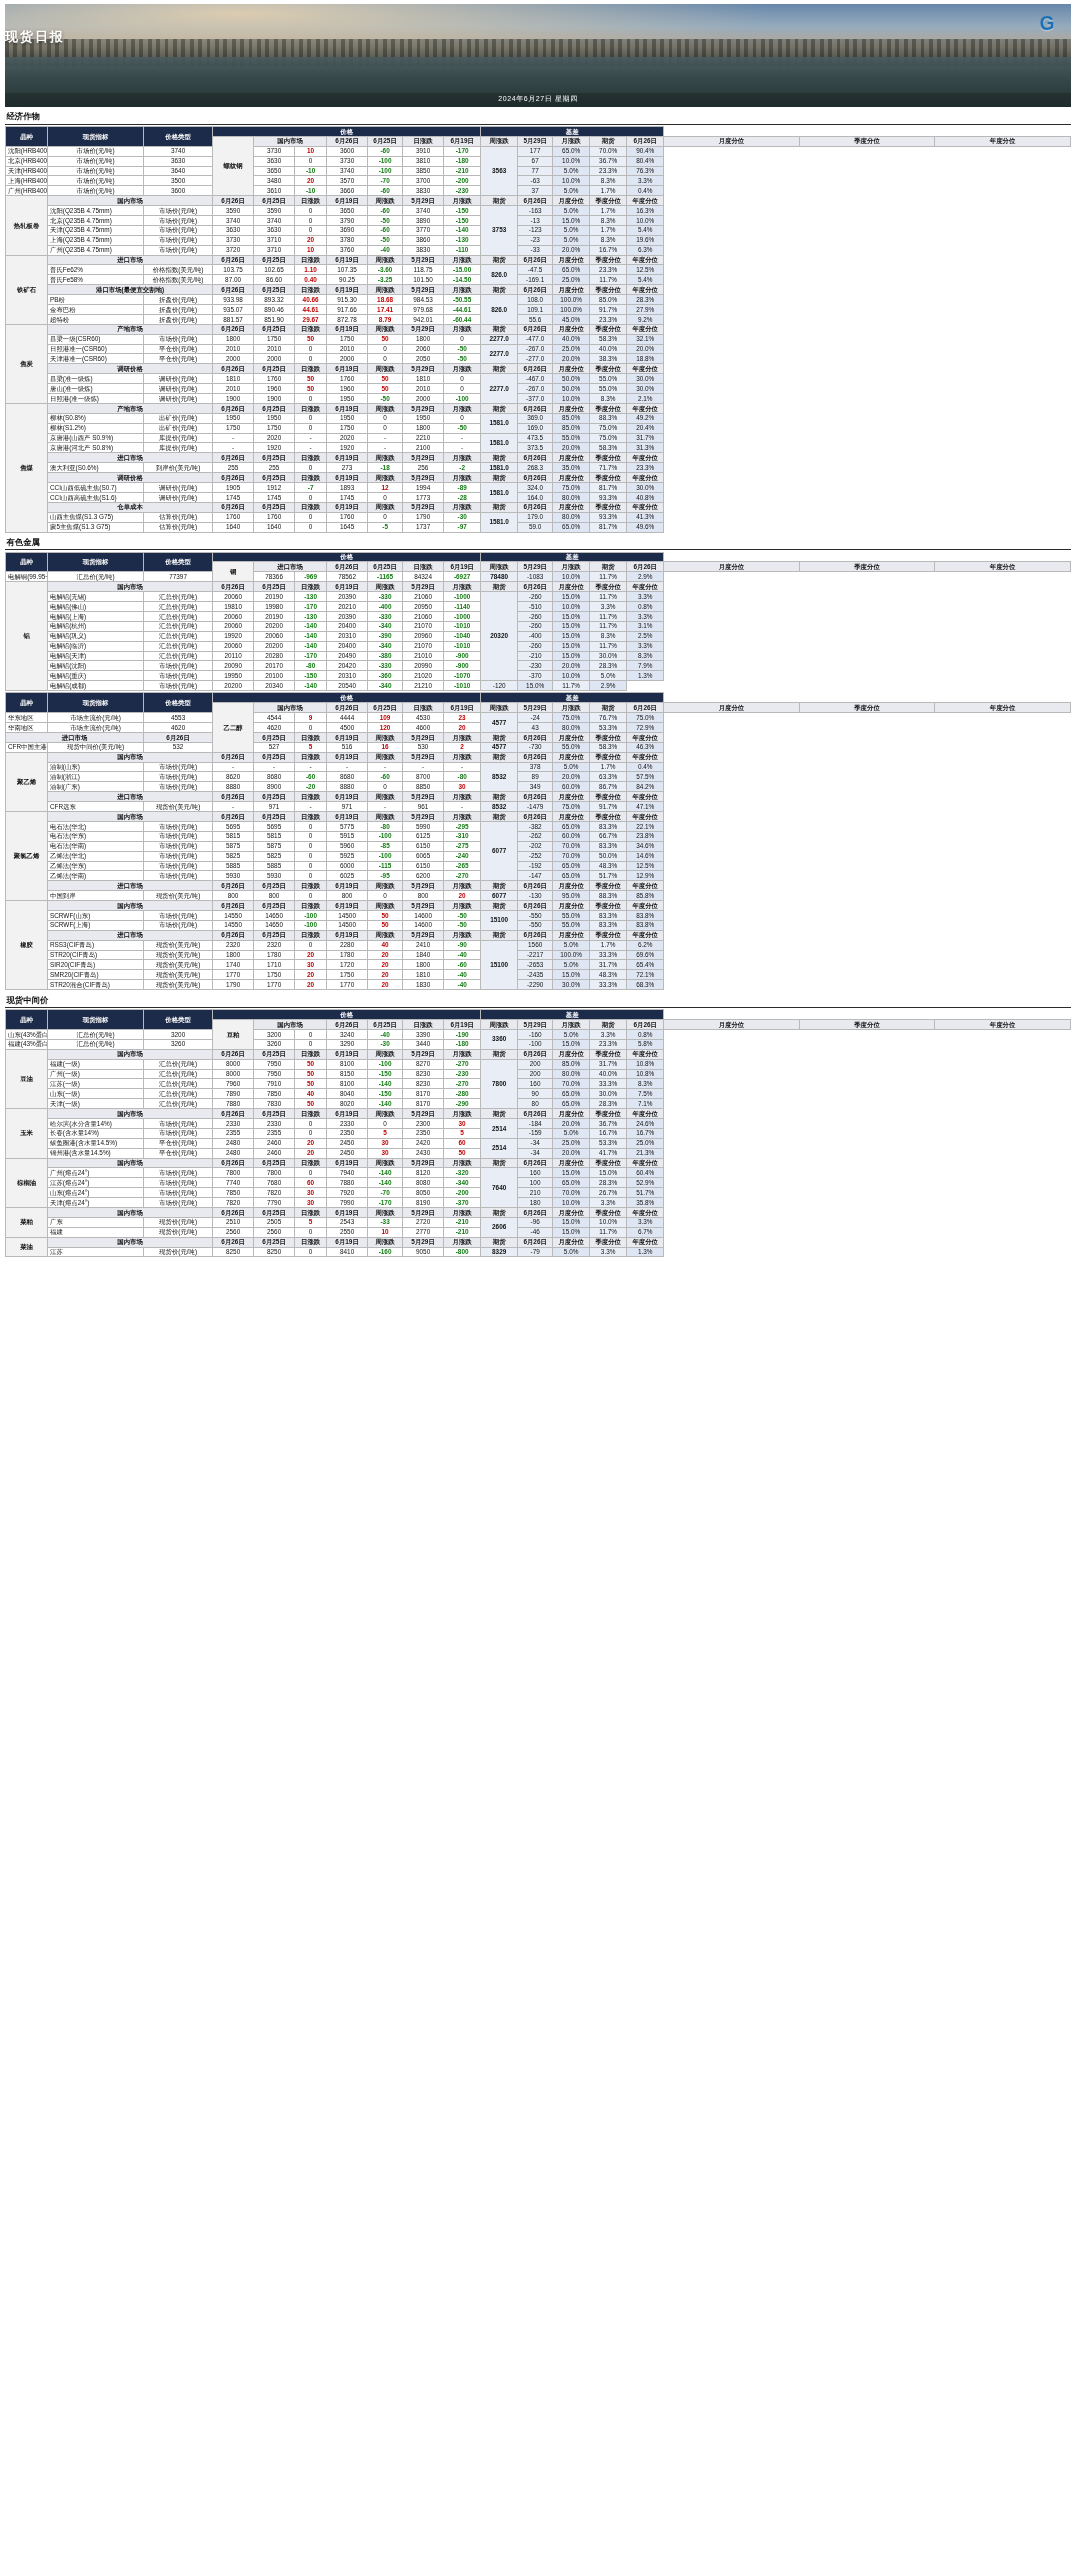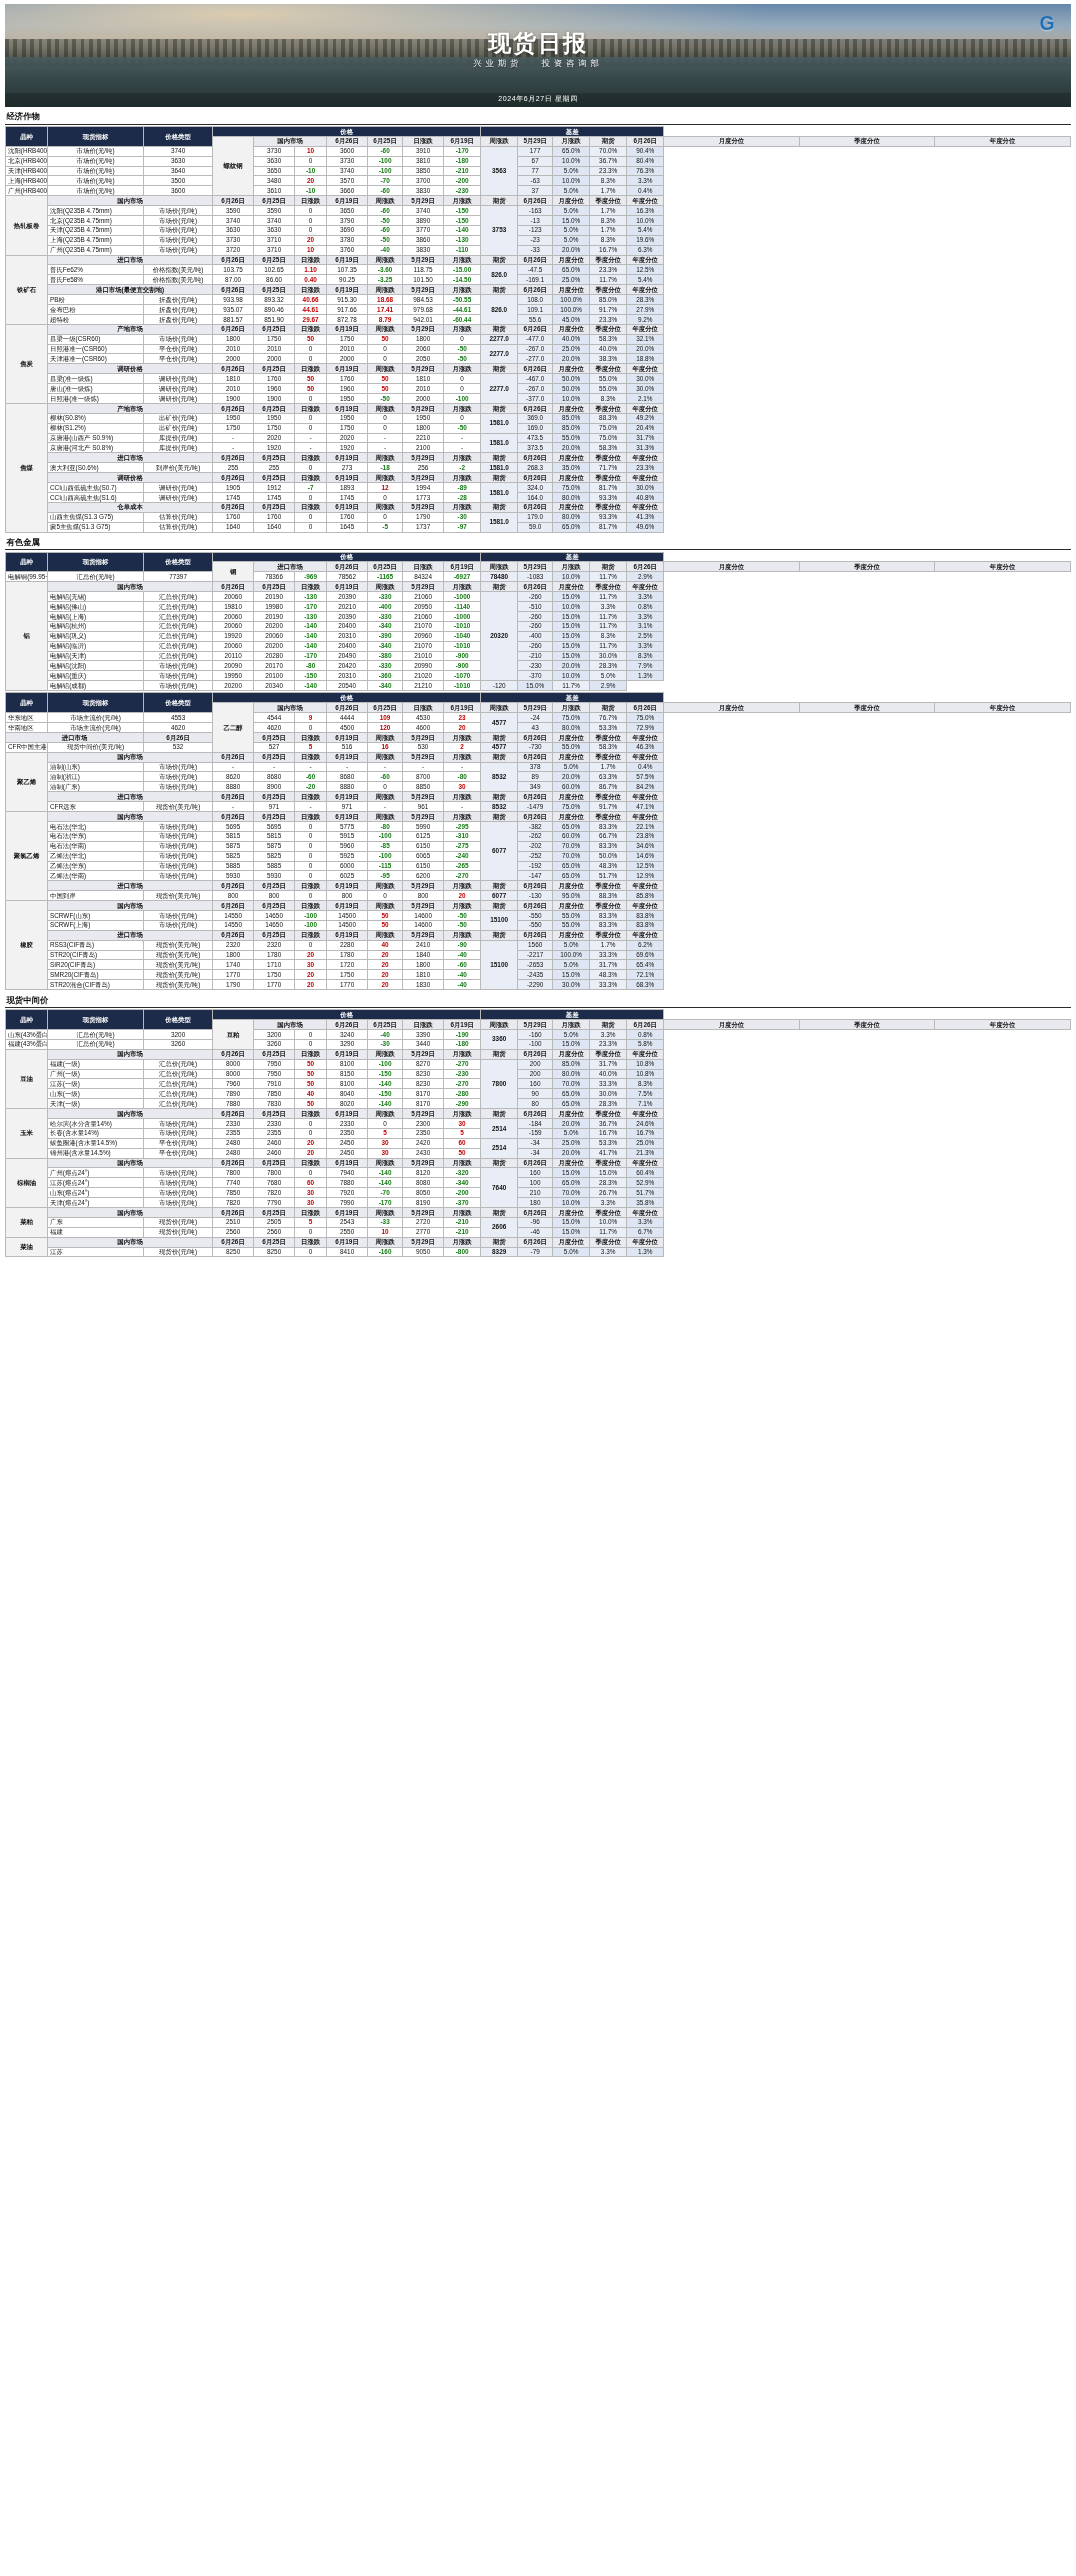--- a/index.html
+++ b/index.html
@@ -36,23 +36,23 @@
     background:
       repeating-linear-gradient(90deg, rgba(40,48,45,.55) 0 3.9px, rgba(90,100,95,.35) 3.9px 8.4px),
       linear-gradient(rgba(70,80,75,.2), rgba(30,40,36,.55));
   }
   .hero-overlay {
     position: absolute; inset: 0;
     background: linear-gradient(rgba(0,0,0,.05), rgba(0,0,0,.28));
   }
   .hero-title {
     position: absolute; left: 0; right: 0; top: 24.4px;
-    text-align: center;
+    text-align: left;
     color: #ffffff;
-    font-size: 23px;
+    font-size: 13px;
     font-weight: bold;
     letter-spacing: 1.9px;
     text-shadow: 0 1.3px 3.2px rgba(0,0,0,.5);
   }
   .hero-sub {
     position: absolute; left: 0; right: 0; top: 54px;
     text-align: center;
     color: #ffffff;
     font-size: 8.4px;
     letter-spacing: 3.9px;
@@ -125,24 +125,20 @@
 <body>
 
 <div class="page">
 
   <div class="hero">
     <div class="hero-sky"></div>
     <div class="hero-river"></div>
     <div class="hero-overlay"></div>
     <div class="hero-logo">G</div>
     <div class="hero-title">现货日报</div>
-    <div class="hero-sub">
-      <span>兴业期货</span>
-      <span>投资咨询部</span>
-    </div>
     <div class="hero-daterule"></div>
     <div class="hero-date">2024年6月27日   星期四</div>
   </div>
 
   <div id="sections-root">
       <div class="sec-title">经济作物</div>
       <table class="grid">
   <colgroup>
           <col style="width:42px">
           <col style="width:96px">

